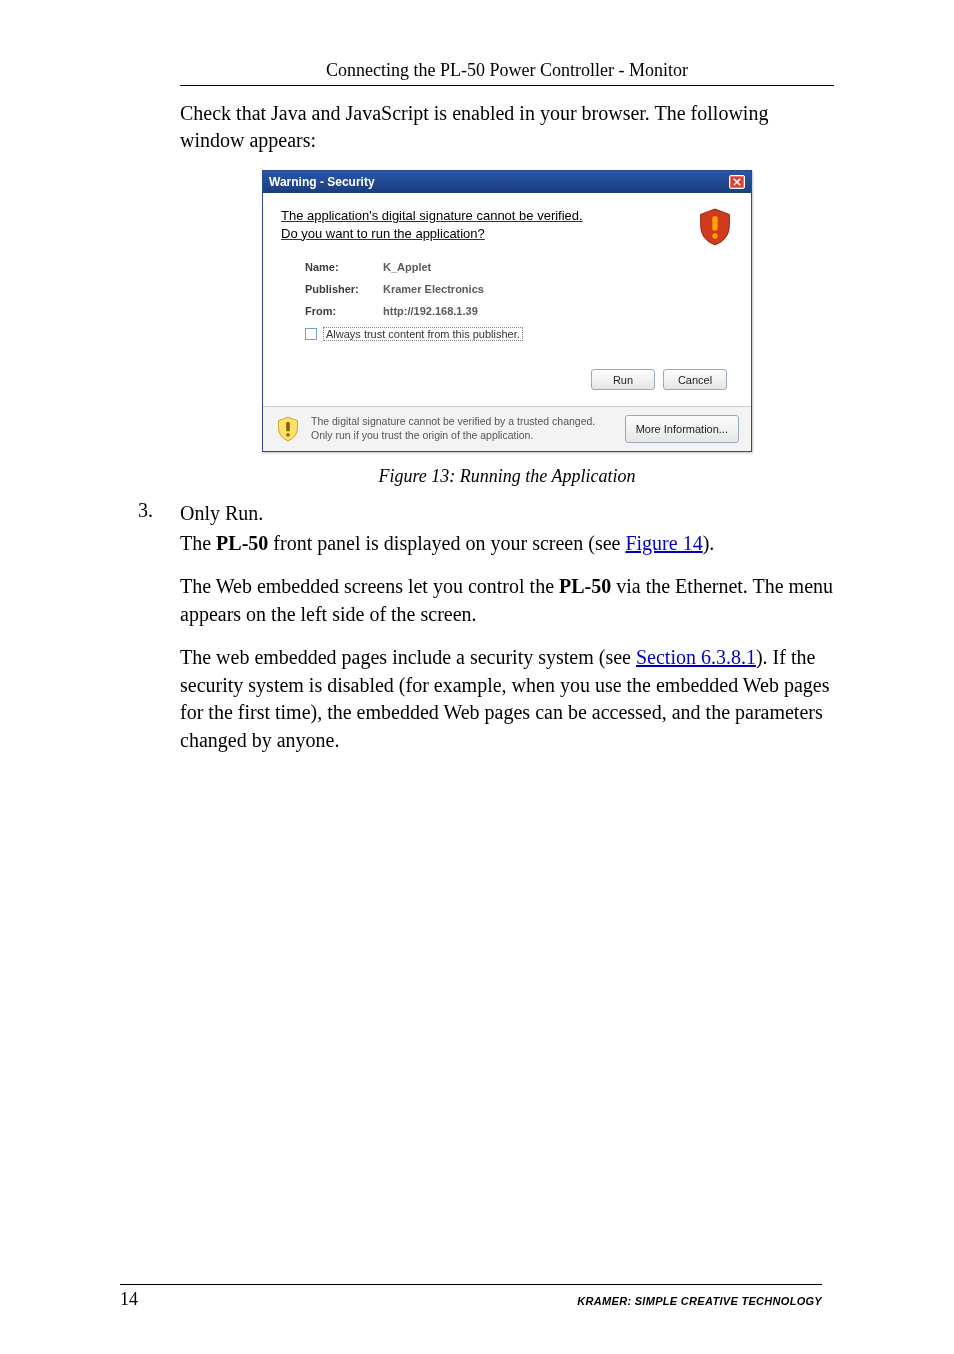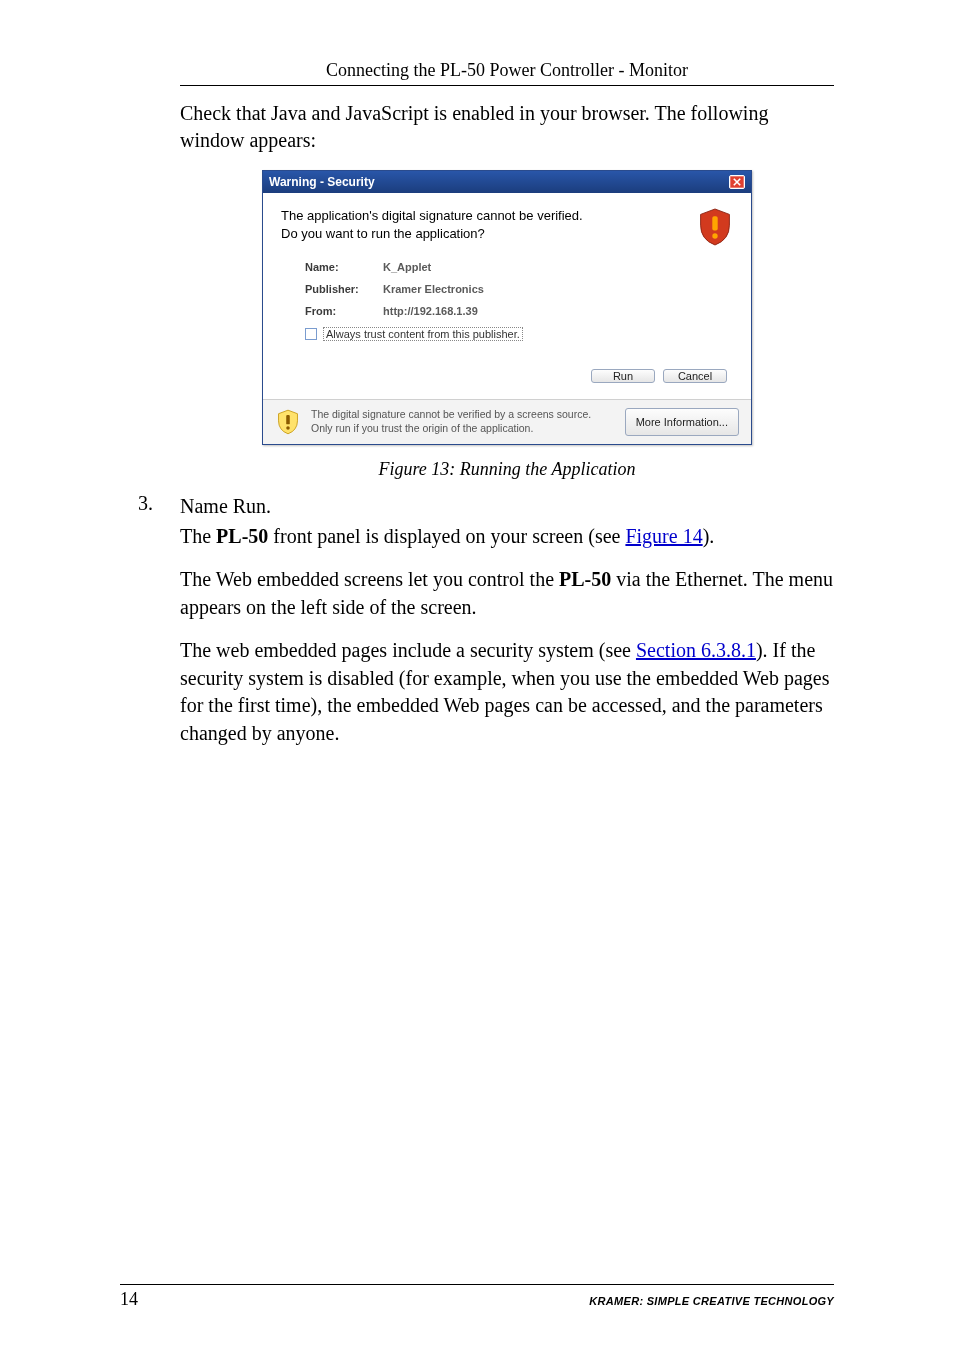--- a/index.html
+++ b/index.html
@@ -61,20 +61,21 @@
     justify-content: center;
     box-shadow: inset 0 0 0 1px rgba(255,255,255,0.3);
   }
   .close-btn svg { width: 8px; height: 8px; }
   .dialog-body { padding: 14px 18px 8px 18px; }
   .msg-row {
     display: flex;
     justify-content: space-between;
     align-items: flex-start;
     margin-bottom: 14px;
+    text-decoration: underline;
   }
   .msg-text {
     font-size: 13px;
     color: #000;
     line-height: 1.35;
     flex: 1;
     padding-right: 12px;
   }
   .shield {
     width: 36px;
@@ -105,21 +106,21 @@
   }
   .btn-row {
     display: flex;
     justify-content: flex-end;
     gap: 8px;
     padding-right: 6px;
     margin-bottom: 8px;
   }
   .win-btn {
     min-width: 64px;
-    height: 14px;
+    height: 21px;
     border: 1px solid #9aa8bf;
     border-radius: 3px;
     background: linear-gradient(#fdfdfd, #e6e6e6);
     font-family: Tahoma, sans-serif;
     font-size: 11px;
     color: #222;
     display: flex;
     align-items: center;
     justify-content: center;
     padding: 0 10px;
@@ -176,21 +177,21 @@
     font-size: 20px;
     line-height: 1.38;
     margin-left: 60px;
     margin-top: 16px;
   }
   .bold { font-weight: bold; }
   .link { color: #0000cc; text-decoration: underline; }
   .page-footer {
     position: absolute;
     left: 120px;
-    right: 120px;
+    right: 132px;
     bottom: 44px;
     border-top: 1px solid #000;
     padding-top: 4px;
     display: flex;
     justify-content: space-between;
     align-items: baseline;
   }
   .page-num { font-size: 18px; }
   .footer-brand {
     font-family: Arial, Helvetica, sans-serif;
@@ -251,32 +252,32 @@
         <div class="win-btn">Run</div>
         <div class="win-btn">Cancel</div>
       </div>
     </div>
     <div class="dialog-footer">
       <svg class="footer-icon" viewBox="0 0 40 44">
         <path d="M20 2 L36 8 L36 20 Q36 36 20 42 Q4 36 4 20 L4 8 Z" fill="#ffe26b" stroke="#c79a12" stroke-width="1.5"></path>
         <rect x="17" y="10" width="6" height="16" rx="2" fill="#8a5a00"></rect>
         <circle cx="20" cy="32" r="3" fill="#8a5a00"></circle>
       </svg>
-      <div class="footer-text">The digital signature cannot be verified by a screens source. Only run if you trust the origin of the application.</div>
+      <div class="footer-text">The digital signature cannot be verified by a trusted changed. Only run if you trust the origin of the application.</div>
       <div class="more-btn">More Information...</div>
     </div>
   </div>
 </div>
 
 <div class="figure-caption">Figure 13: Running the Application</div>
 
 <div class="step-row">
   <div class="step-num">3.</div>
   <div class="step-body">
-    <div>Name Run.</div>
+    <div>Only Run.</div>
     <div class="indent">
       <span>The </span><span class="bold">PL-50</span><span> front panel is displayed on your screen (see </span><a class="link">Figure 14</a><span>).</span>
     </div>
   </div>
 </div>
 
 <p class="body-para">
   <span>The Web embedded screens let you control the </span><span class="bold">PL-50</span><span> via the Ethernet. The menu appears on the left side of the screen.</span>
 </p>
 

